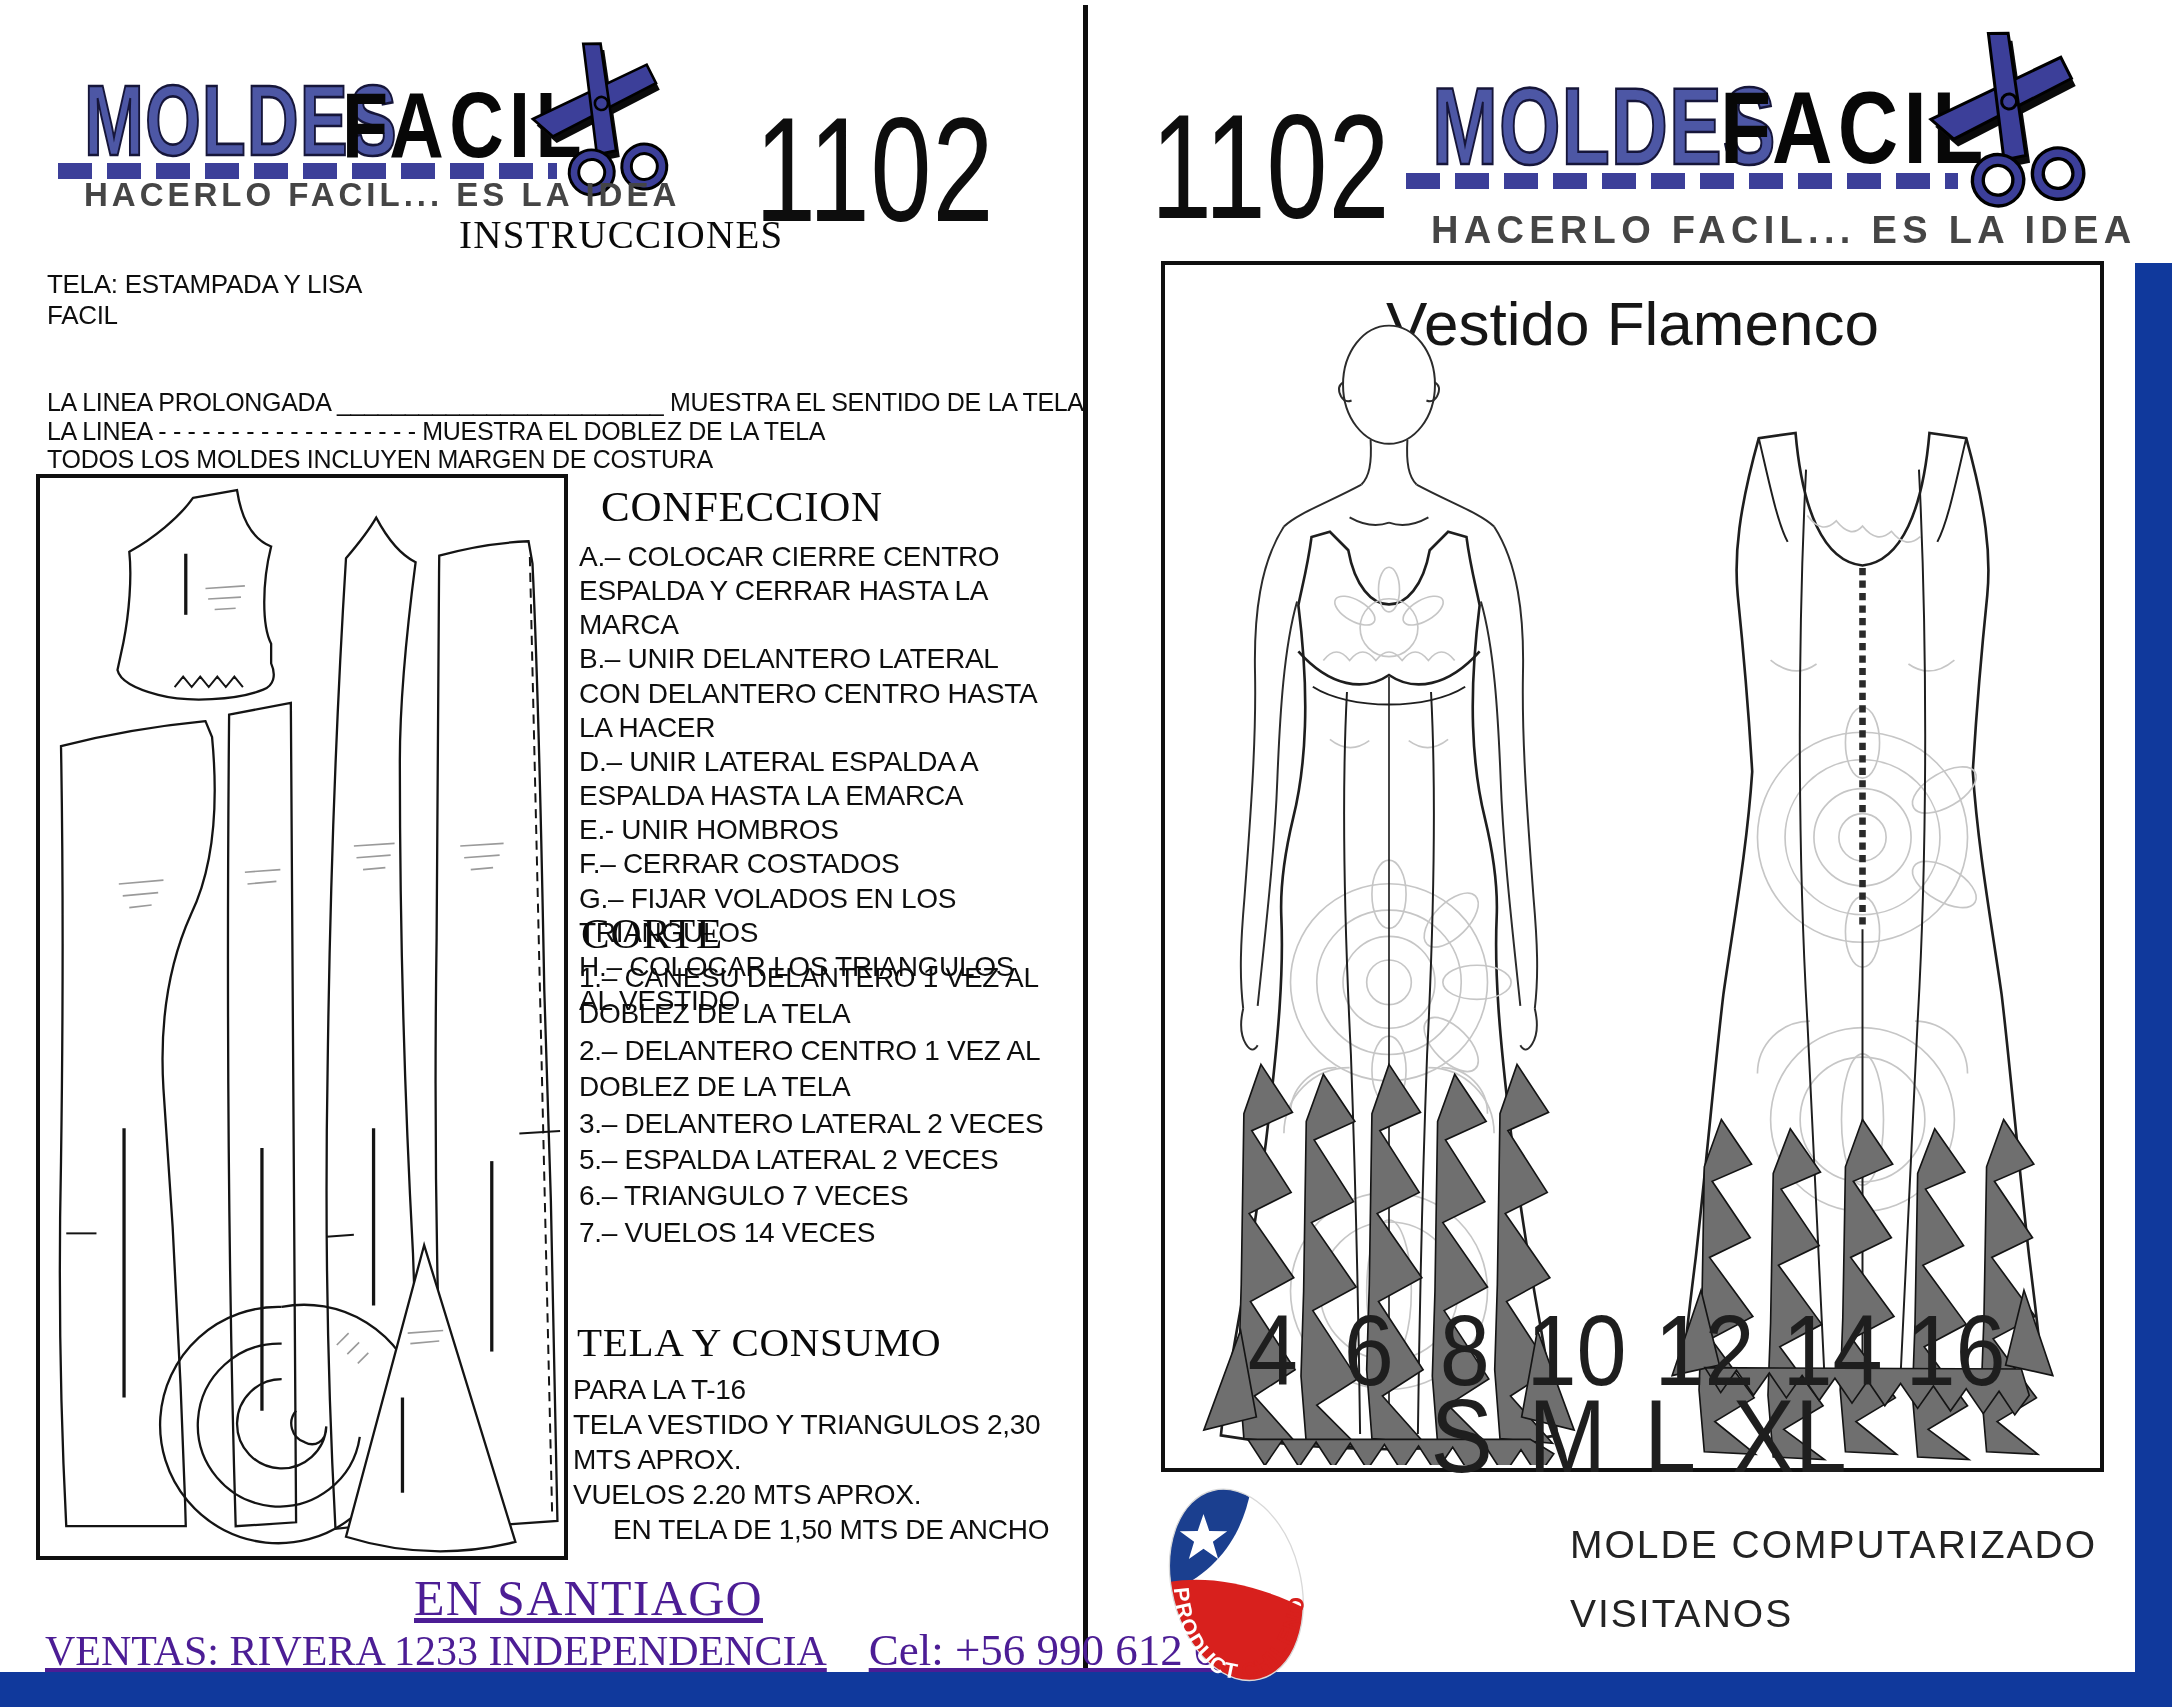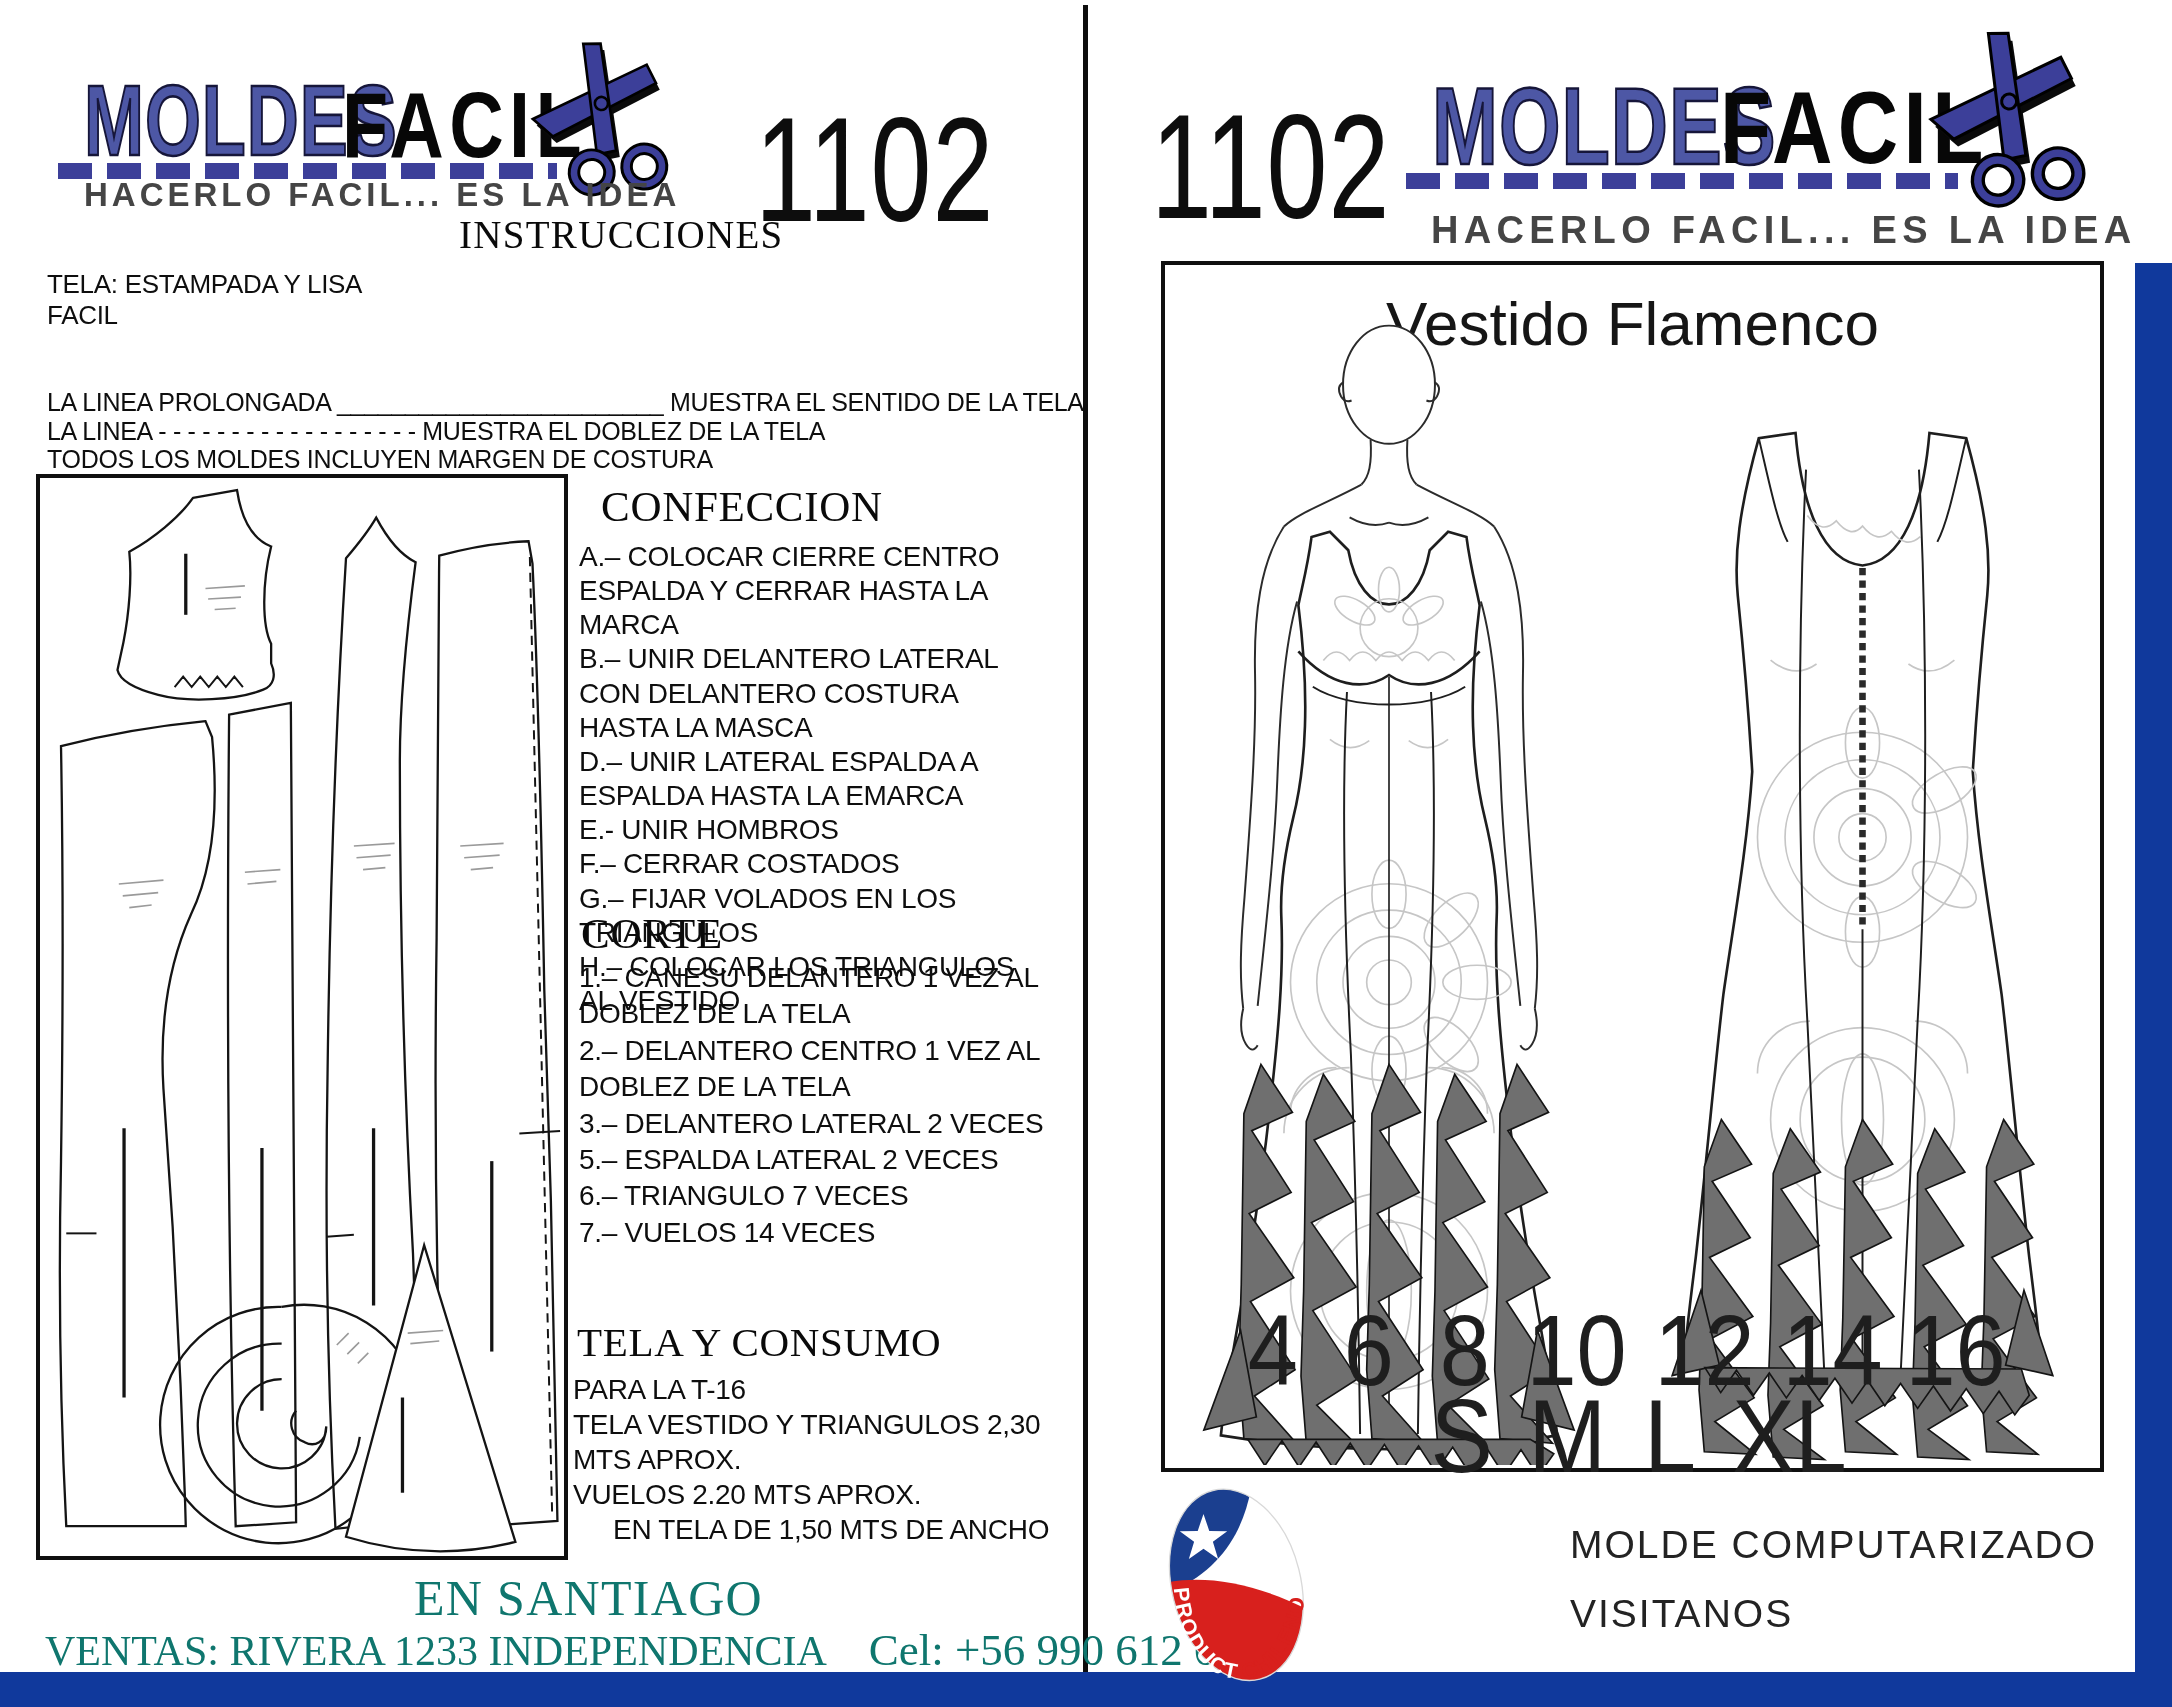--- a/index.html
+++ b/index.html
@@ -12,21 +12,21 @@
   .moldes-word{font-weight:700;color:#4d57a5;-webkit-text-stroke:2.6px #16163a;letter-spacing:1.3px;display:inline-block;transform:scaleX(.72);transform-origin:left bottom;}
   .facil-word{font-weight:700;color:#070707;letter-spacing:6.6px;display:inline-block;transform:scaleX(.82);transform-origin:left bottom;}
   .dashline{height:16.4px;background:repeating-linear-gradient(90deg,#3c3f99 0 34px,rgba(0,0,0,0) 34px 49px);}
   .slogan{font-weight:700;color:#454545;letter-spacing:4px;white-space:nowrap;}
   .smalltext{font-size:26px;color:#0e0e0e;letter-spacing:-0.3px;}
   .bodytext{font-size:28px;color:#0e0e0e;line-height:1.22;letter-spacing:-0.3px;}
   .hdr{font-family:"Liberation Serif",serif;font-size:43px;color:#0a0a0a;letter-spacing:0.7px;white-space:nowrap;}
   .sizesnum{font-size:100px;color:#1e1e1e;display:inline-block;transform:scaleX(.9);transform-origin:center top;}
   .sizesletter{font-size:104px;color:#1e1e1e;display:inline-block;transform:scaleX(.9);transform-origin:center top;}
   .visit{font-size:39px;color:#232323;letter-spacing:2px;white-space:nowrap;}
-  .footer-serif{font-family:"Liberation Serif",serif;color:#0f766e;white-space:nowrap;}
+  .footer-serif{font-family:"Liberation Serif",serif;color:#4c1d95;white-space:nowrap;text-decoration:underline;}
   svg{display:block;}
 </style>
 </head>
 <body>
 
 <div id="page">
 
   <div class="abs" style="left:1083px;top:5.3px;width:4.6px;height:1667px;background:#0d0d0d;"></div>
 
   <div class="abs" style="left:2135px;top:263px;width:37px;height:1445px;background:#10399c;"></div>
@@ -144,21 +144,21 @@
               <line x1="564" y1="1318" x2="608" y2="1314"></line>
           </g>
         </g>
       </g>
     </svg>
   </div>
 
   <div class="abs hdr" style="left:601px;top:482px;">CONFECCION</div>
   <div class="abs" style="left:579px;top:540px;width:473px;">
     <div class="bodytext">A.– COLOCAR CIERRE CENTRO ESPALDA Y CERRAR HASTA LA MARCA</div>
-    <div class="bodytext">B.– UNIR DELANTERO LATERAL  CON DELANTERO COSTURA HASTA LA MASCA</div>
+    <div class="bodytext">B.– UNIR DELANTERO LATERAL  CON DELANTERO CENTRO HASTA LA HACER</div>
     <div class="bodytext">D.– UNIR LATERAL ESPALDA A ESPALDA HASTA LA EMARCA</div>
     <div class="bodytext">E.-  UNIR HOMBROS</div>
     <div class="bodytext">F.– CERRAR COSTADOS</div>
     <div class="bodytext">G.– FIJAR VOLADOS EN LOS TRIANGULOS</div>
     <div class="bodytext">H.– COLOCAR LOS TRIANGULOS AL VESTIDO</div>
   </div>
 
   <div class="abs hdr" style="left:581px;top:909px;">CORTE</div>
   <div class="abs" style="left:579px;top:960px;width:499px;">
     <div class="bodytext" style="line-height:1.3;">1.– CANESU DELANTERO 1 VEZ AL DOBLEZ DE LA TELA</div>

